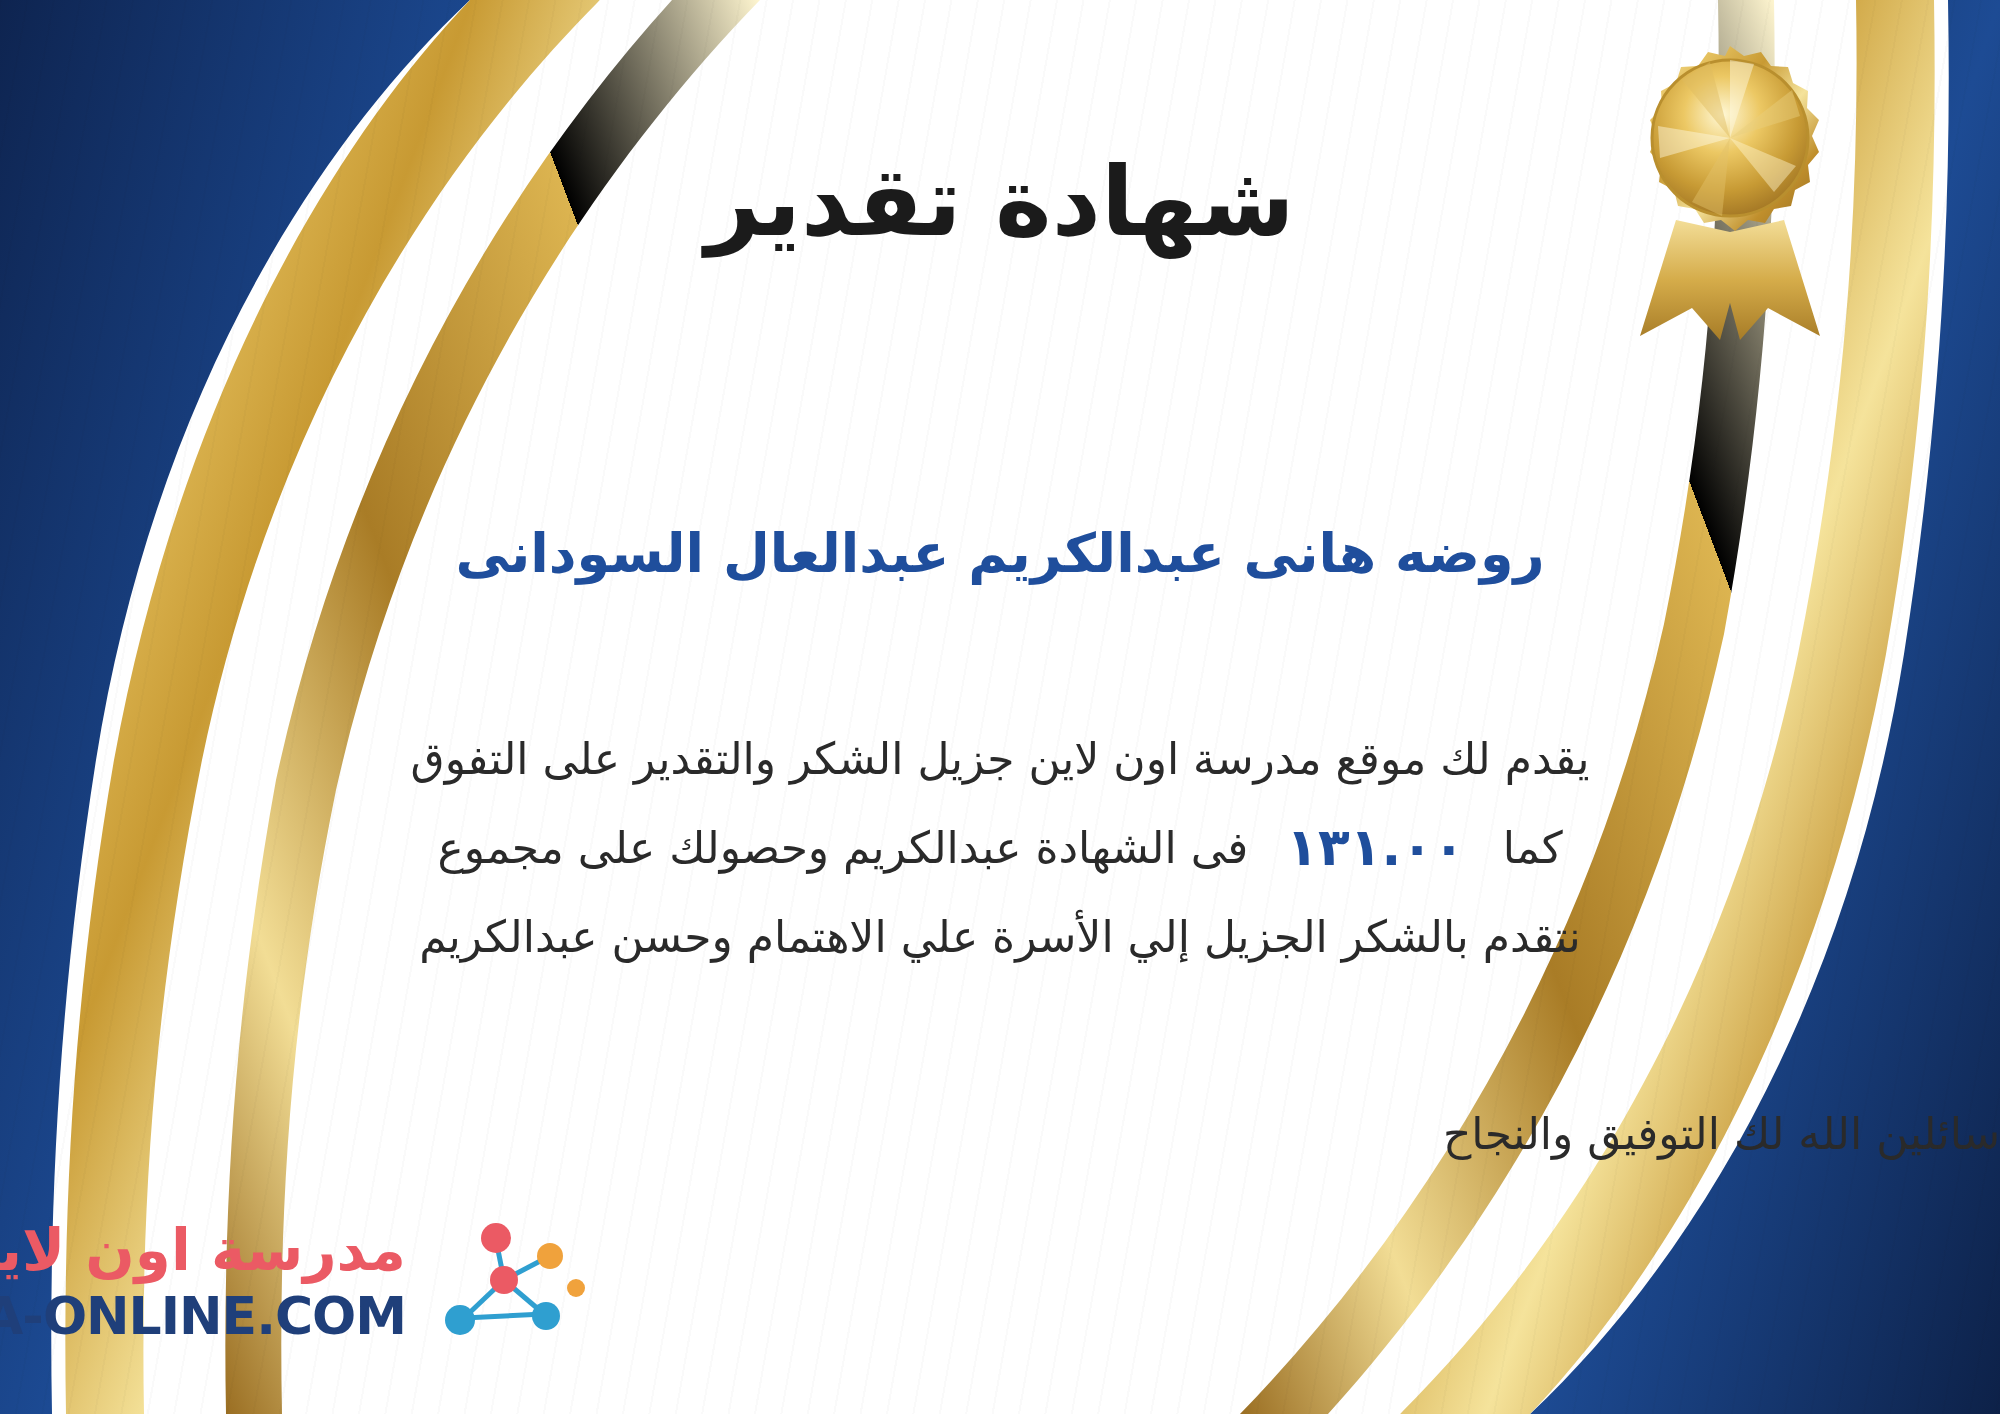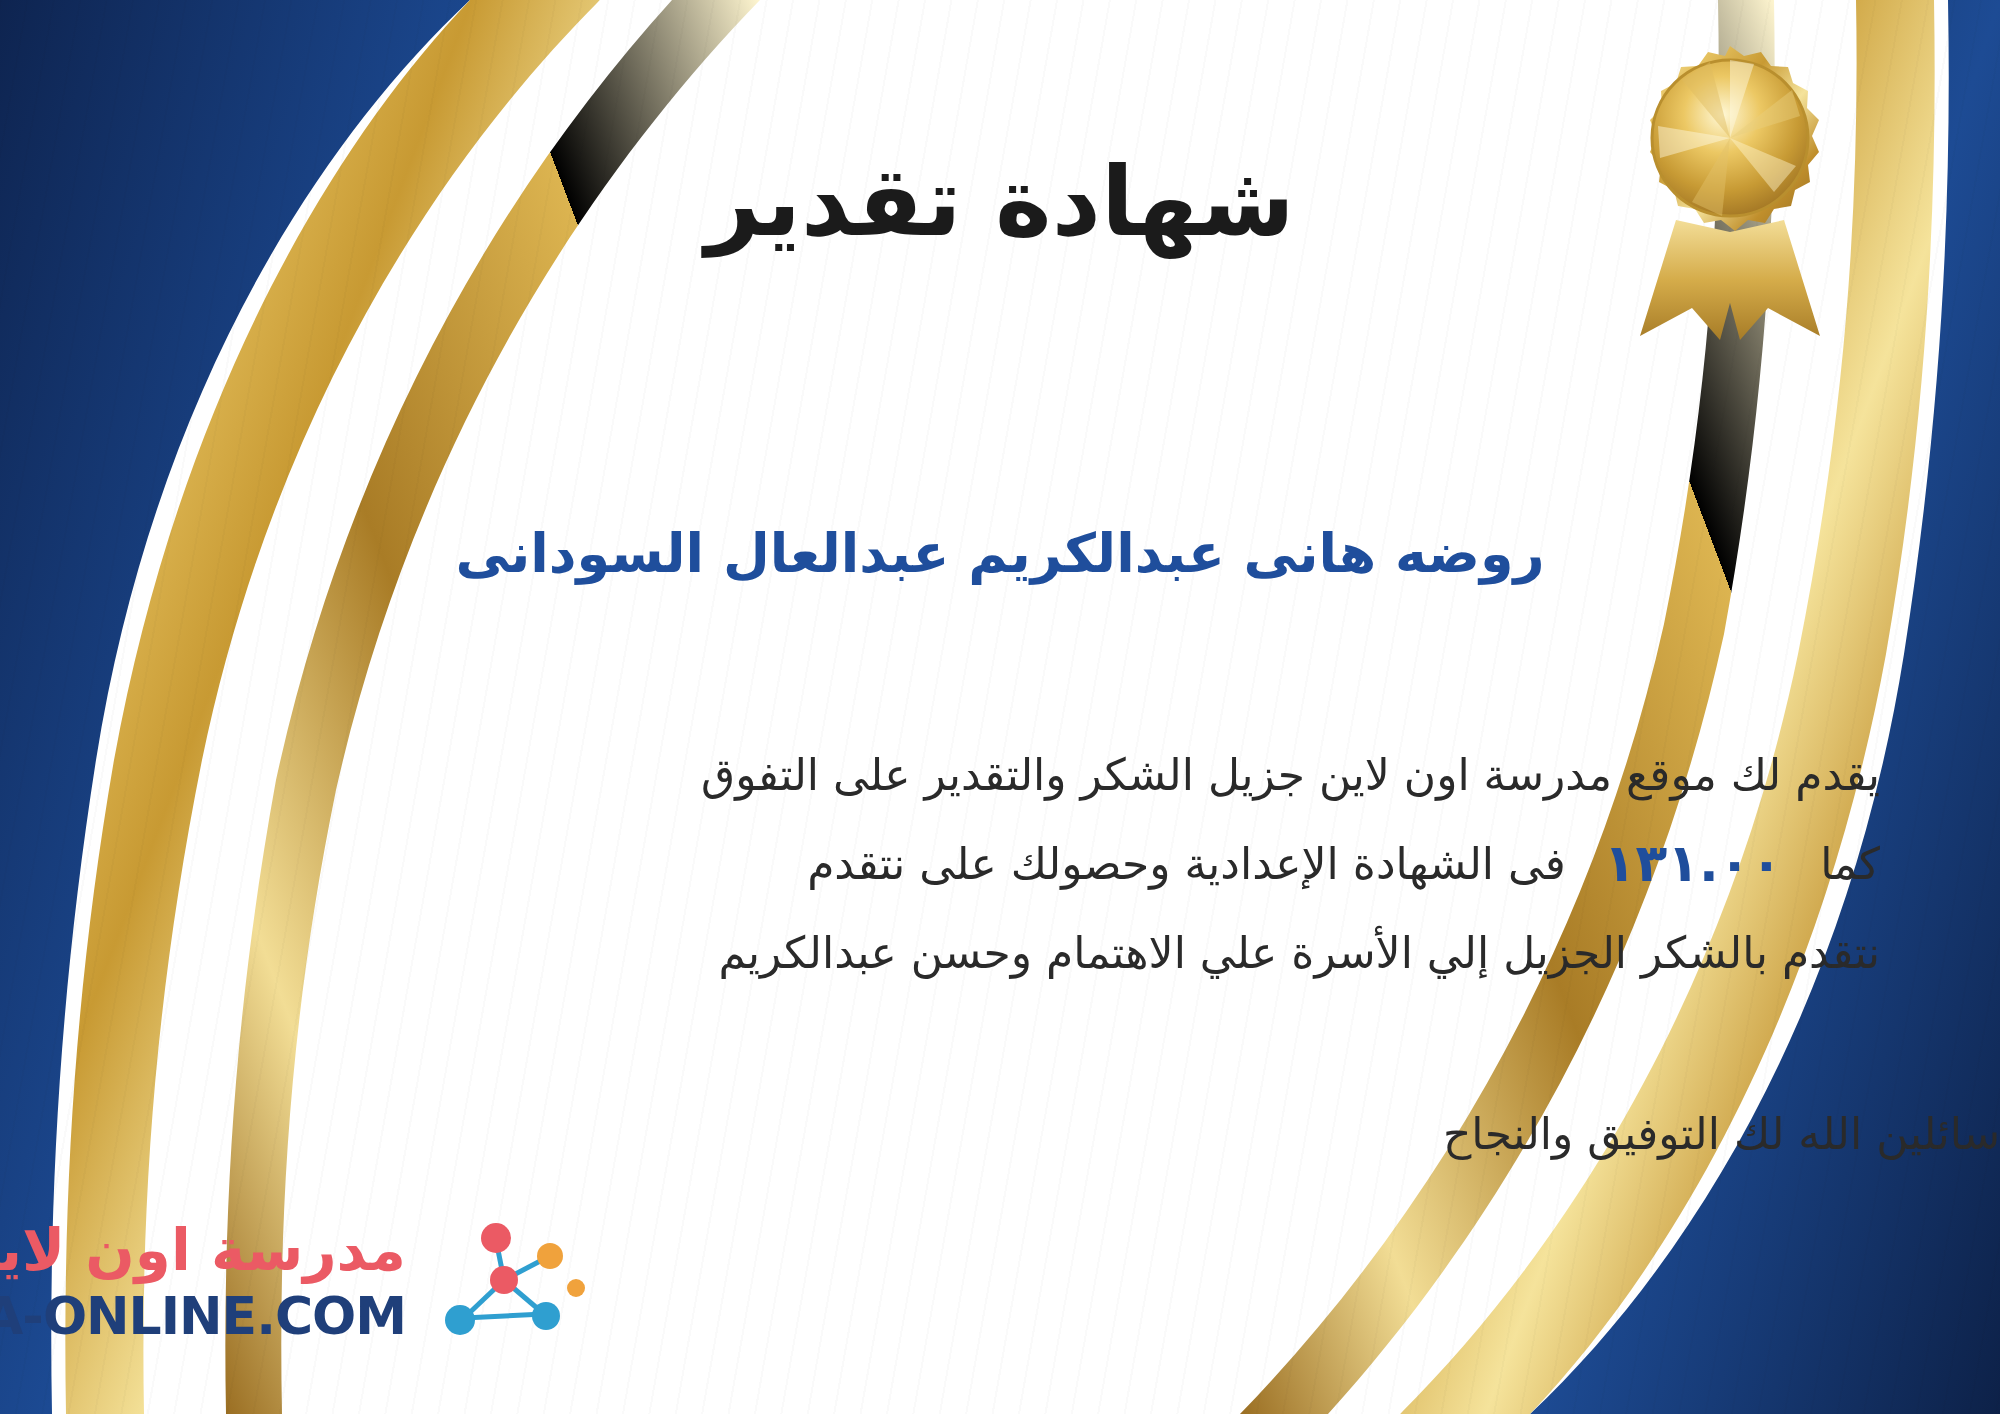--- a/index.html
+++ b/index.html
@@ -75,24 +75,24 @@
     width: 2000px;
     text-align: center;
     font-size: 54px;
     font-weight: 700;
     color: #1f4e9c;
     line-height: 1.25;
   }
 
   .body-block {
     position: absolute;
-    top: 734px;
+    top: 718px;
     left: 120px;
     width: 1760px;
-    text-align: right;
+    text-align: center;
     font-size: 44px;
     color: #2a2a2a;
     line-height: 1.85;
     direction: rtl;
   }
 
   .body-line {
     display: block;
   }
 
@@ -254,21 +254,21 @@
 
     <div class="cert-title">شهادة تقدير</div>
 
     <div class="recipient-name">روضه هانى عبدالكريم عبدالعال السودانى</div>
 
     <div class="body-block">
       <span class="body-line">يقدم لك موقع مدرسة اون لاين جزيل الشكر  والتقدير على التفوق</span>
       <span class="body-line">
         <span>كما</span>
         <span class="grade-value">١٣١.٠٠</span>
-        <span>فى الشهادة الإعدادية وحصولك على نتقدم</span>
+        <span>فى الشهادة عبدالكريم وحصولك على مجموع</span>
       </span>
       <span class="body-line">نتقدم  بالشكر الجزيل إلي الأسرة علي الاهتمام وحسن عبدالكريم</span>
     </div>
 
     <div class="closing-line">سائلين الله لك التوفيق  والنجاح</div>
   </div>
 
   <div class="brand">
     <div class="brand-arabic">مدرسة اون لاين</div>
     <div class="brand-domain">MADRSA-ONLINE.COM</div>

